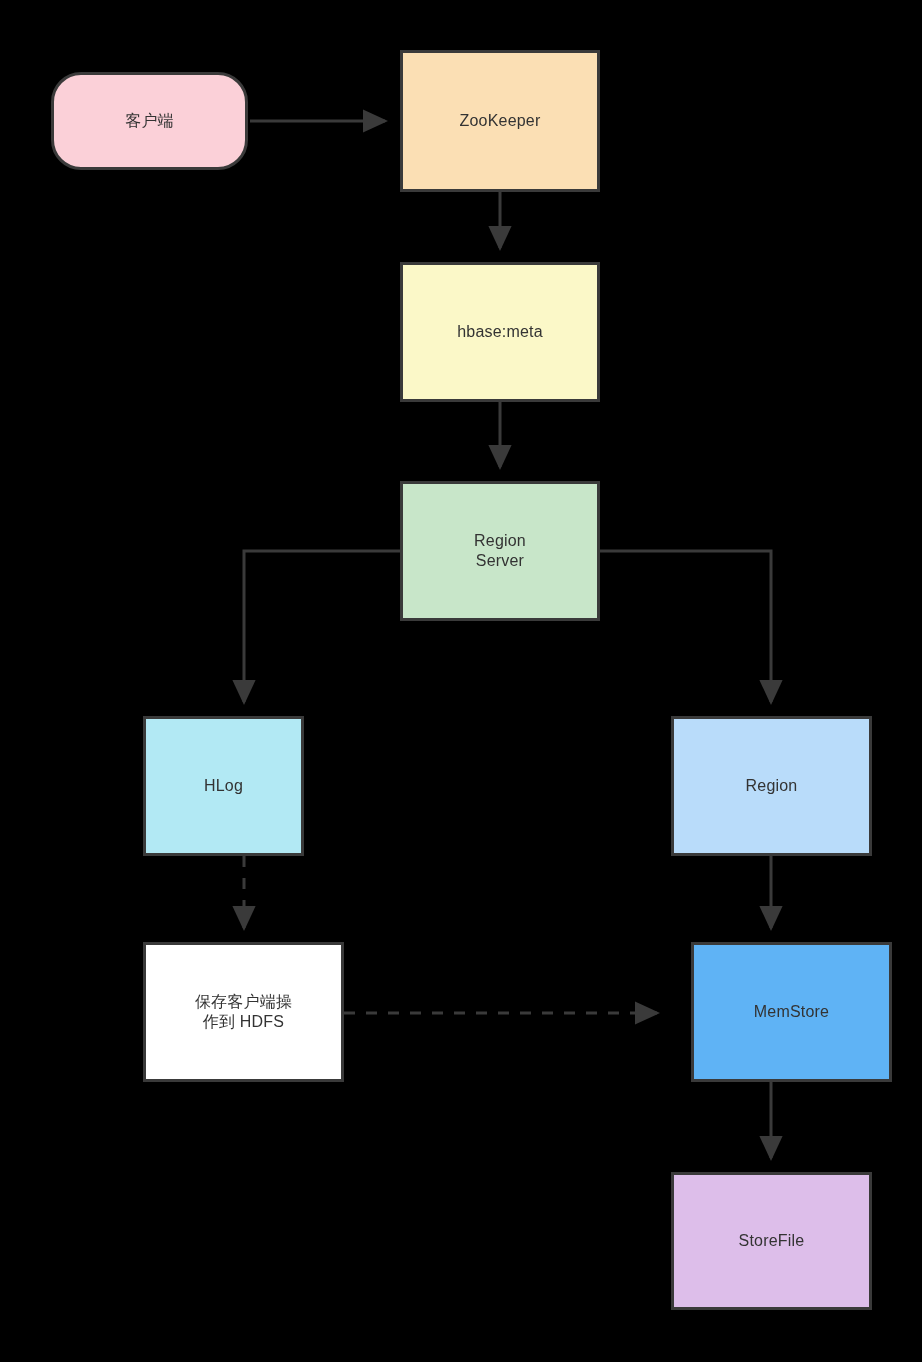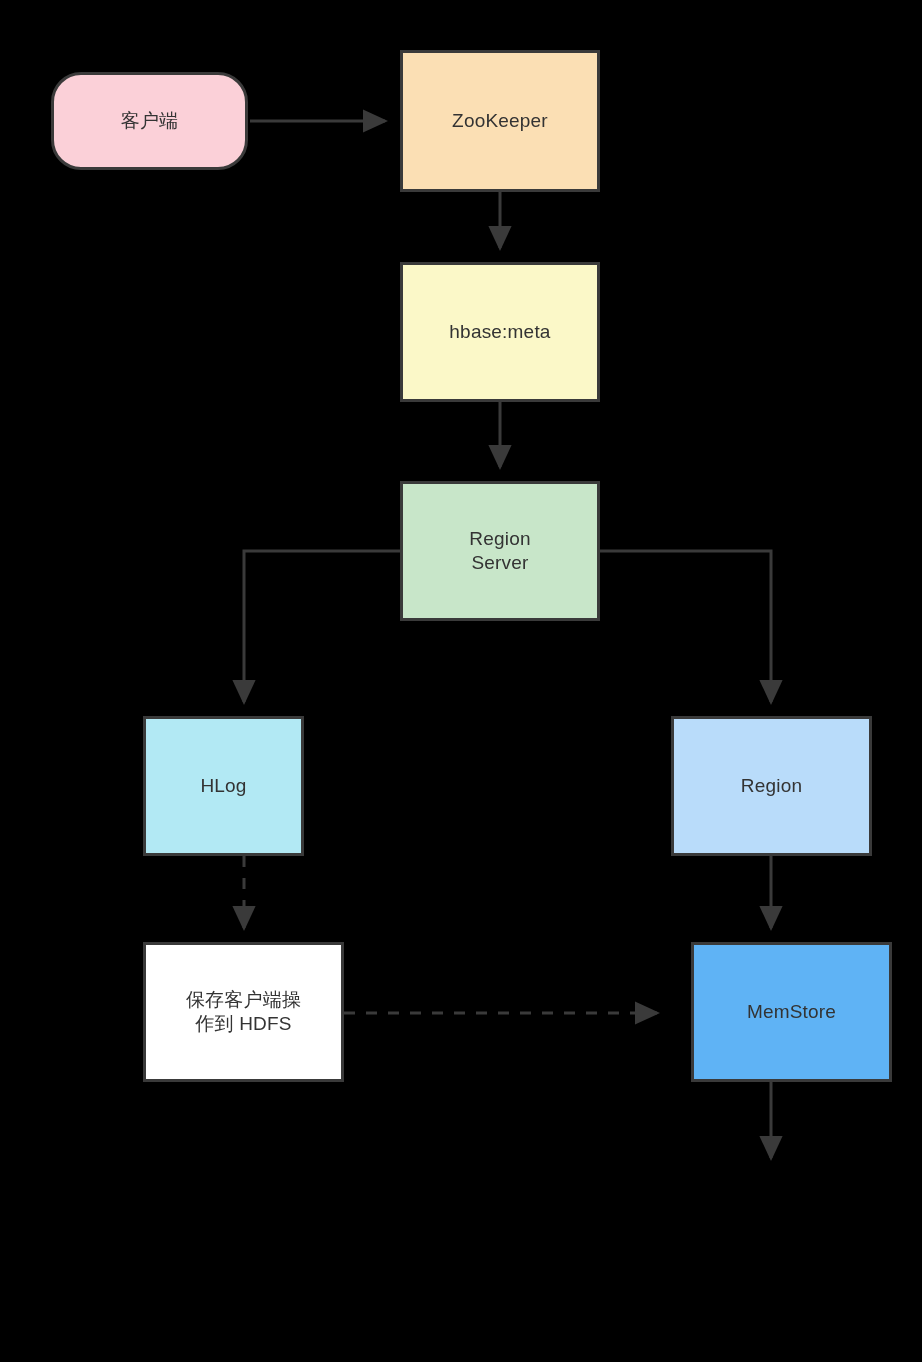--- a/index.html
+++ b/index.html
@@ -25,21 +25,21 @@
   }
   .node {
     position: absolute;
     box-sizing: border-box;
     border: 3px solid #3a3a3a;
     display: flex;
     align-items: center;
     justify-content: center;
     text-align: center;
     color: #333333;
-    font-size: 19px;
+    font-size: 16px;
     line-height: 1.28;
     letter-spacing: 0.2px;
     white-space: pre-line;
   }
   .node.rounded {
     border-radius: 30px;
   }
   
   #n-client    { left: 51px;  top: 72px;   width: 197px; height: 98px;  }
   #n-zookeeper { left: 400px; top: 50px;   width: 200px; height: 142px; }
@@ -111,14 +111,15 @@
 
   <div class="node" id="n-hlog" style="background-color: rgb(178, 233, 244);">HLog</div>
 
   <div class="node" id="n-hdfs" style="background-color: #ffffff;">保存客户端操
 作到 HDFS</div>
 
   <div class="node" id="n-region" style="background-color: rgb(185, 220, 250);">Region</div>
 
   <div class="node" id="n-memstore" style="background-color: rgb(95, 179, 245);">MemStore</div>
 
+  <div class="node" id="n-storefile" style="background-color: rgb(221, 190, 234);">StoreFile</div>
 
 </div>
 
 </body></html>

